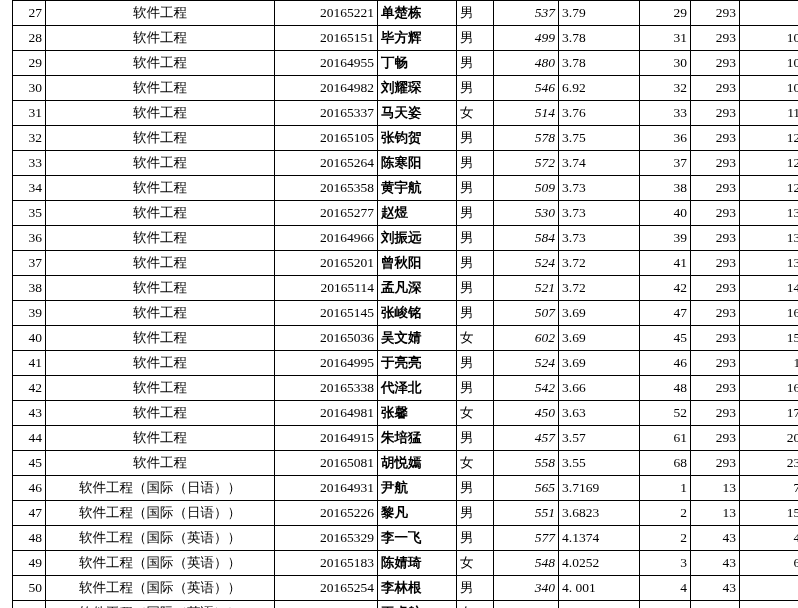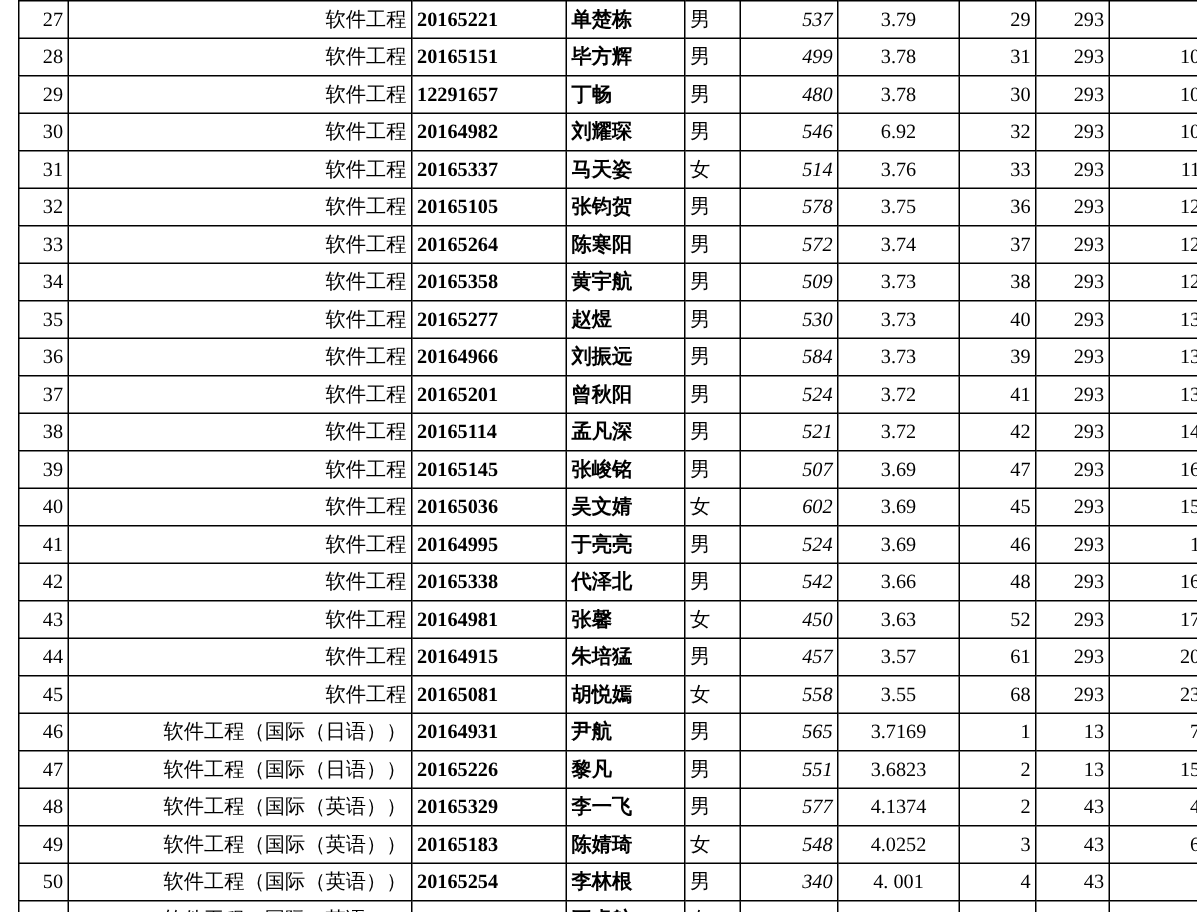--- a/index.html
+++ b/index.html
@@ -29,26 +29,26 @@
   table.grid td {
     border: 1px solid #000000;
     height: 24px;
     padding: 0 3px;
     white-space: nowrap;
     overflow: hidden;
     line-height: 22px;
   }
   
   .c-rank   { width: 26px;  text-align: right; padding-right: 4px; }
-  .c-major  { width: 222px; text-align: right;  padding-left: 6px; }
-  .c-id     { width: 96px;  text-align: left; padding-right: 4px; font-weight: bold; }
+  .c-major  { width: 222px; text-align: center;  padding-left: 6px; }
+  .c-id     { width: 96px;  text-align: right; padding-right: 4px; }
   .c-name   { width: 72px;  text-align: left;  padding-left: 4px; font-weight: bold; }
   .c-sex    { width: 30px;  text-align: left;  padding-left: 5px; }
   .c-score  { width: 58px;  text-align: right; padding-right: 5px; font-style: italic; }
-  .c-gpa    { width: 74px;  text-align: center; padding-right: 11px; }
+  .c-gpa    { width: 74px;  text-align: left; padding-right: 11px; }
   .c-r2     { width: 44px;  text-align: right; padding-right: 5px; }
   .c-total  { width: 42px;  text-align: right; padding-right: 5px; border-radius: 10px; }
   .c-pct    { width: 74px;  text-align: right; padding-right: 7px; }
 </style>
 </head>
 <body>
 
 <div id="sheet">
   <table class="grid">
     <tbody>
@@ -72,21 +72,21 @@
           <td class="c-sex">男</td>
           <td class="c-score">499</td>
           <td class="c-gpa">3.78</td>
           <td class="c-r2">31</td>
           <td class="c-total">293</td>
           <td class="c-pct">10.58</td>
         </tr>
         <tr>
           <td class="c-rank">29</td>
           <td class="c-major">软件工程</td>
-          <td class="c-id">12291657</td>
+          <td class="c-id">20164955</td>
           <td class="c-name">丁畅</td>
           <td class="c-sex">男</td>
           <td class="c-score">480</td>
           <td class="c-gpa">3.78</td>
           <td class="c-r2">30</td>
           <td class="c-total">293</td>
           <td class="c-pct">10.24</td>
         </tr>
         <tr>
           <td class="c-rank">30</td>

